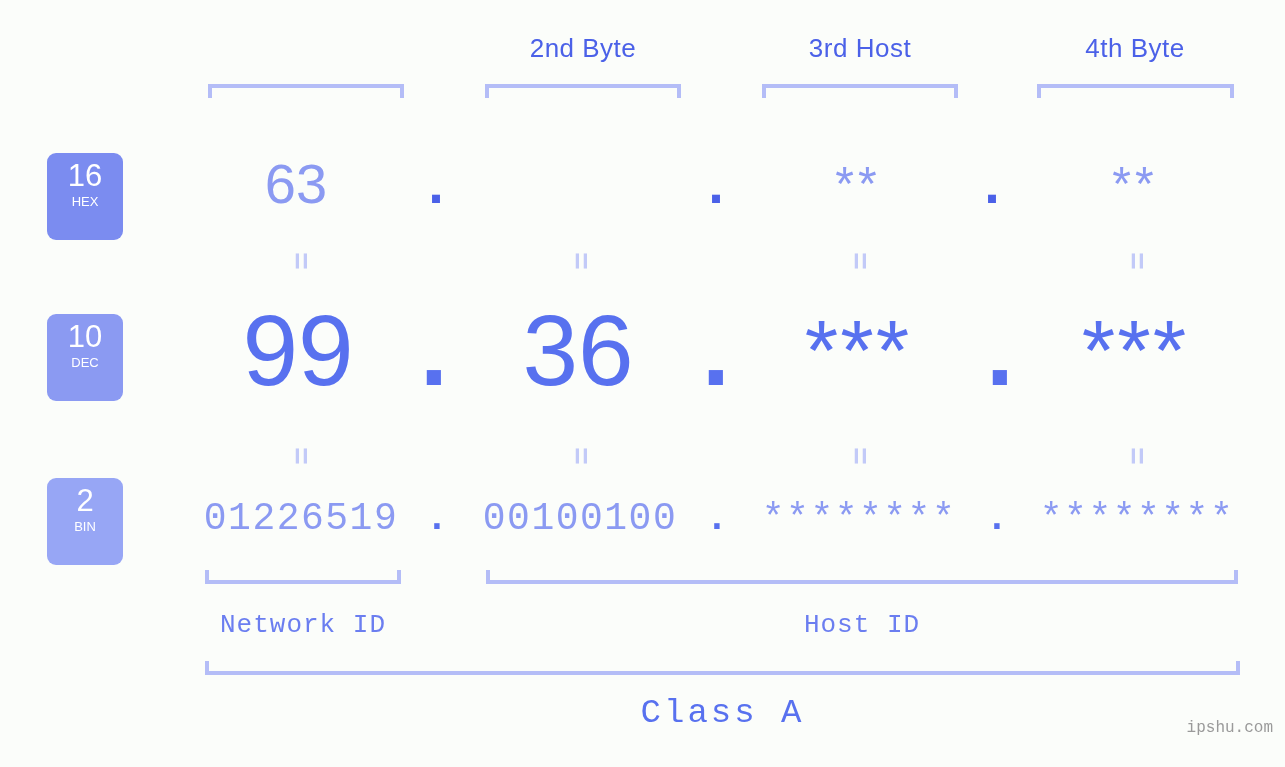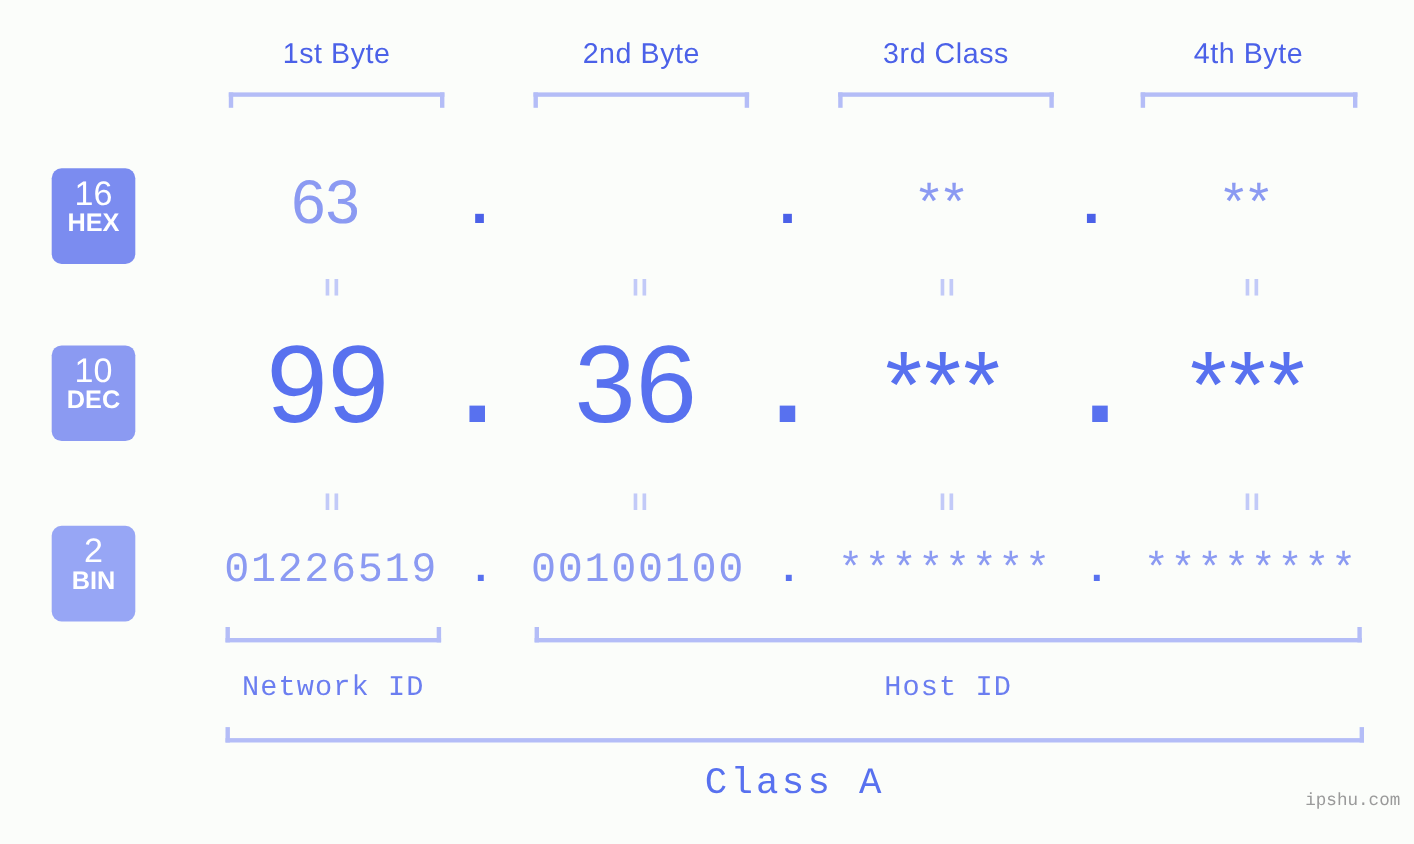--- a/index.html
+++ b/index.html
@@ -61,23 +61,23 @@
     padding-top: 7px;
   }
   .base-badge .num {
     display: block;
     font-size: 31px;
     line-height: 31px;
     font-weight: 400;
   }
   .base-badge .nm {
     display: block;
-    font-size: 23px;
+    font-size: 13px;
     line-height: 22px;
-    font-weight: 700;
+    font-weight: 400;
   }
   #badge-hex { top: 153px; height: 87px; background: #7b8cf0; }
   #badge-dec { top: 314px; height: 87px; background: #8b9af2; }
   #badge-bin { top: 478px; height: 87px; background: #97a6f5; }
 
   
   .row { position: absolute; left: 0; width: 1139px; }
 
   .cell {
     position: absolute;
@@ -191,23 +191,22 @@
     font-size: 16px;
     color: #9a9a9a;
     font-family: "Liberation Mono", monospace;
   }
 </style>
 </head>
 <body>
 
 <div class="stage">
 
-  <div class="byte-label" style="left:206px;">1st Byte</div>
   <div class="byte-label" style="left:483px;">2nd Byte</div>
-  <div class="byte-label" style="left:760px;">3rd Class</div>
+  <div class="byte-label" style="left:760px;">3rd Host</div>
   <div class="byte-label" style="left:1035px;">4th Byte</div>
 
   <div class="bracket-down" style="left:208px; top:84px; width:196px;"></div>
   <div class="bracket-down" style="left:485px; top:84px; width:196px;"></div>
   <div class="bracket-down" style="left:762px; top:84px; width:196px;"></div>
   <div class="bracket-down" style="left:1037px; top:84px; width:197px;"></div>
 
   <div class="base-badge" id="badge-hex">
     <span class="num">16</span>
     <span class="nm">HEX</span>

